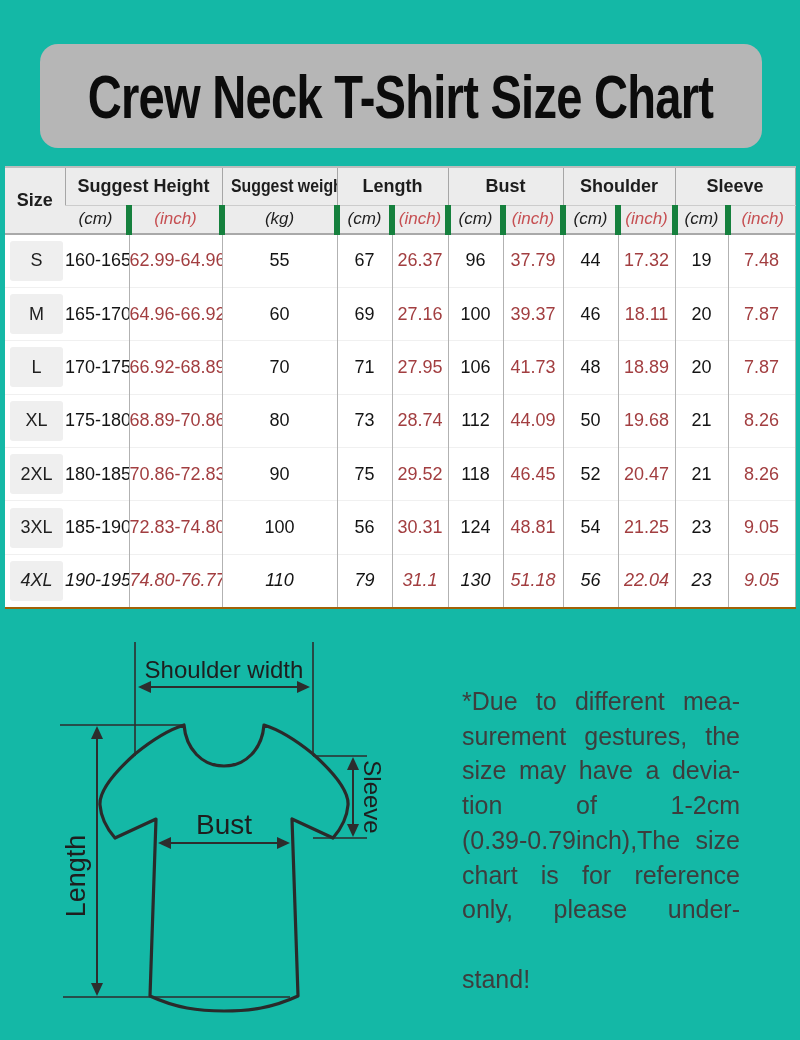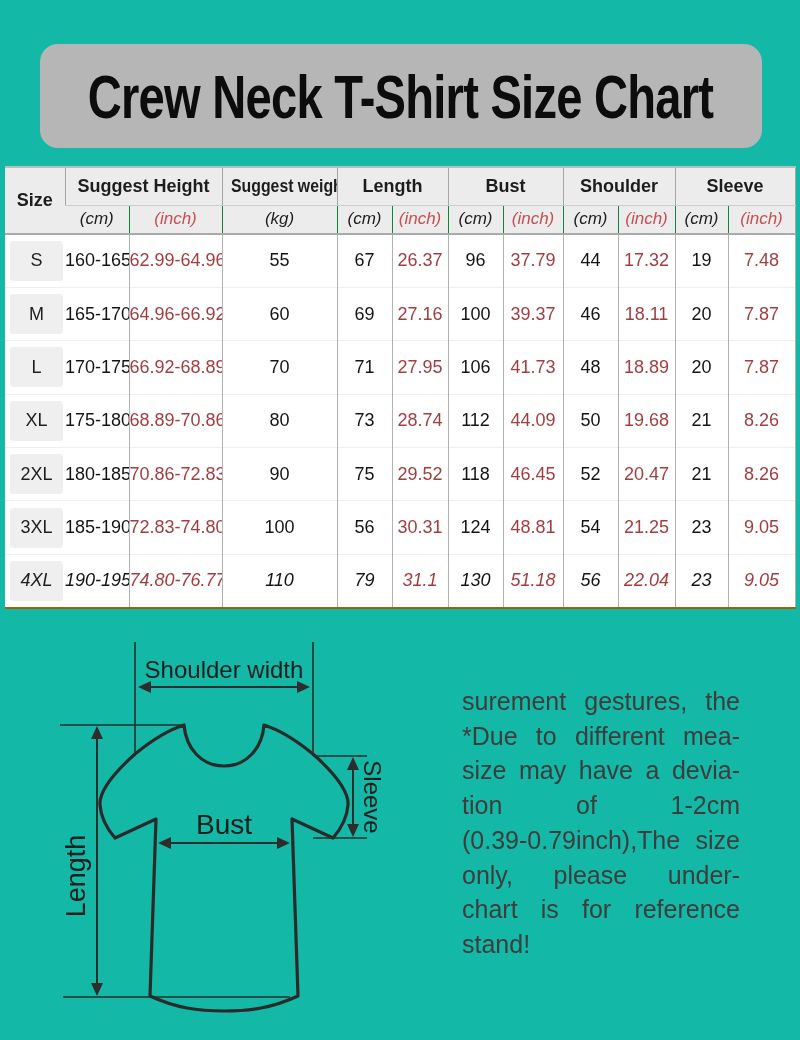--- a/index.html
+++ b/index.html
@@ -31,21 +31,21 @@
   thead tr.group-row{ height:38px;margin-top:10px; }
   thead tr.sub-row{ height:29px; }
   thead th{ background:#ececec; color:#1d1d1d; }
   tr.group-row th{ font-size:18px; font-weight:bold; border-top:2px solid #bdbdbd; }
   tr.group-row th.gh{ border-bottom:1px solid #cccccc; }
   tr.group-row th + th{ border-left:1px solid #a6a6a6; }
   tr.group-row th:last-child{ border-right:1px solid #a6a6a6; }
   th.size-th{ font-size:18px; font-weight:bold; border-bottom:2px solid #a9a9a9; }
   .cond{ display:inline-block; transform:scaleX(0.88); }
   tr.sub-row th{ font-size:17px; border-bottom:2px solid #a9a9a9;font-style:italic; }
-  tr.sub-row th + th{ border-left:1px solid #15803d;margin-left:40px; }
+  tr.sub-row th + th{ border-left:6px solid #15803d;margin-left:40px; }
   tr.sub-row th:last-child{ border-right:1px solid #a6a6a6; }
   tr.sub-row th:nth-child(2), tr.sub-row th:nth-child(5), tr.sub-row th:nth-child(7),
   tr.sub-row th:nth-child(9), tr.sub-row th:nth-child(11){ color:#c64f52; }
 
   tbody tr{ height:53.4px; border-bottom:1px solid #f0f0f0; background:#ffffff; }
   tbody tr:last-child{ border-bottom:2px solid #a16207;font-style:italic; }
   tbody td{ font-size:18px; color:#141414; }
   tbody td + td{ border-left:1px solid #b2b2b2; }
   tbody td:nth-child(2){ border-left:none; }
   tbody td:last-child{ border-right:1px solid #b2b2b2;text-align:center; }
@@ -64,21 +64,21 @@
   .thin{ stroke:#2d2d2d; stroke-width:1.6; }
   .ah{ fill:#2d2d2d; }
   .dlabel{ fill:#1e1e1e; font-family:"Liberation Sans", sans-serif; }
 
   
   .note{
     position:absolute; left:462px; top:684px; width:278px;
     font-size:25px; line-height:34.7px; color:#3d3d3d;
   }
   .note-line{ text-align:justify; text-align-last:justify; text-justify:inter-character; white-space:normal; }
-  .note-line.last{ text-align-last:left; }
+  .note-line.last{ text-align-last:left;margin-top:35px; }
 </style>
 </head>
 <body>
 
 <div class="page">
 
   <div class="title-banner">
     <span class="title-text">Crew Neck T-Shirt Size Chart</span>
   </div>
 
@@ -278,23 +278,23 @@
 
     <line class="thin" x1="293" y1="131" x2="347" y2="131"></line>
     <line class="thin" x1="293" y1="213" x2="347" y2="213"></line>
     <line class="measure" x1="333" y1="137" x2="333" y2="207"></line>
     <polygon class="ah" points="333,132 327,145 339,145"></polygon>
     <polygon class="ah" points="333,212 327,199 339,199"></polygon>
     <text class="dlabel" font-size="24" text-anchor="middle" dominant-baseline="central" transform="translate(352,172) rotate(90)">Sleeve</text>
   </svg>
 
   <div class="note">
+      <div class="note-line">*Due to different mea-</div>
       <div class="note-line">surement gestures, the</div>
-      <div class="note-line">*Due to different mea-</div>
       <div class="note-line">size may have a devia-</div>
       <div class="note-line">tion of 1-2cm</div>
       <div class="note-line">(0.39-0.79inch),The size</div>
+      <div class="note-line">chart is for reference</div>
       <div class="note-line">only, please under-</div>
-      <div class="note-line">chart is for reference</div>
       <div class="note-line last">stand!</div>
     </div>
 
 </div>
 
 </body></html>

